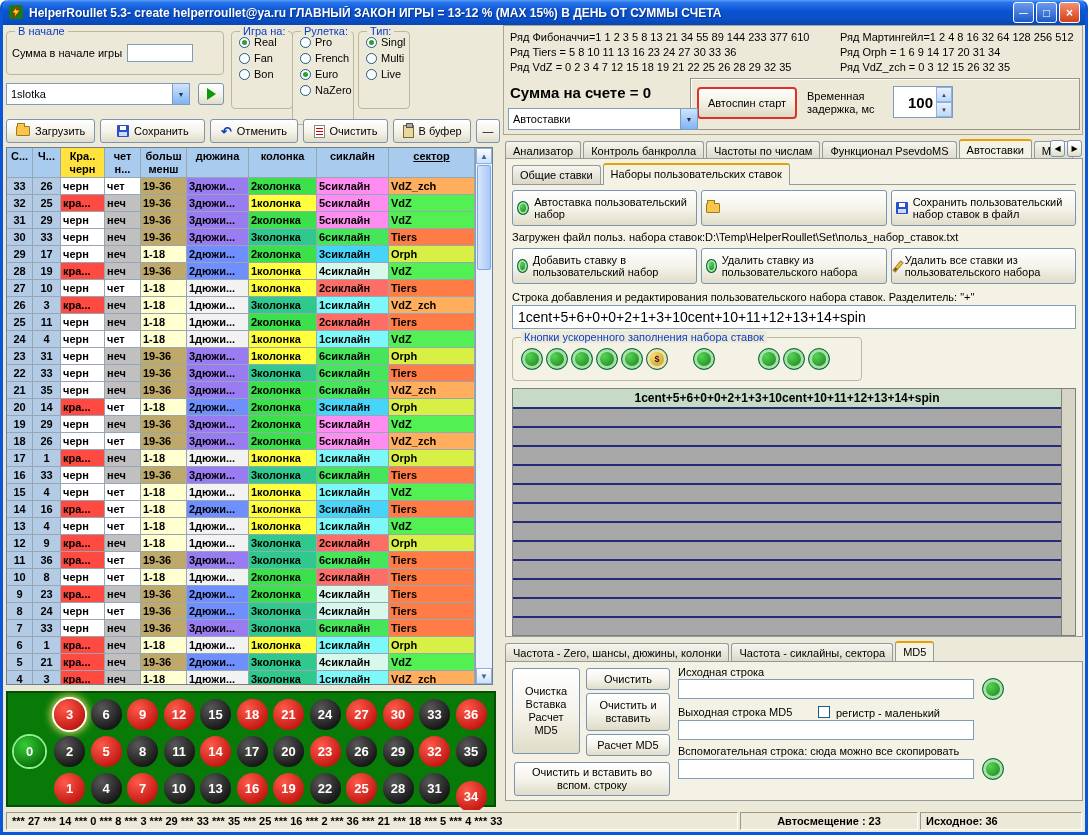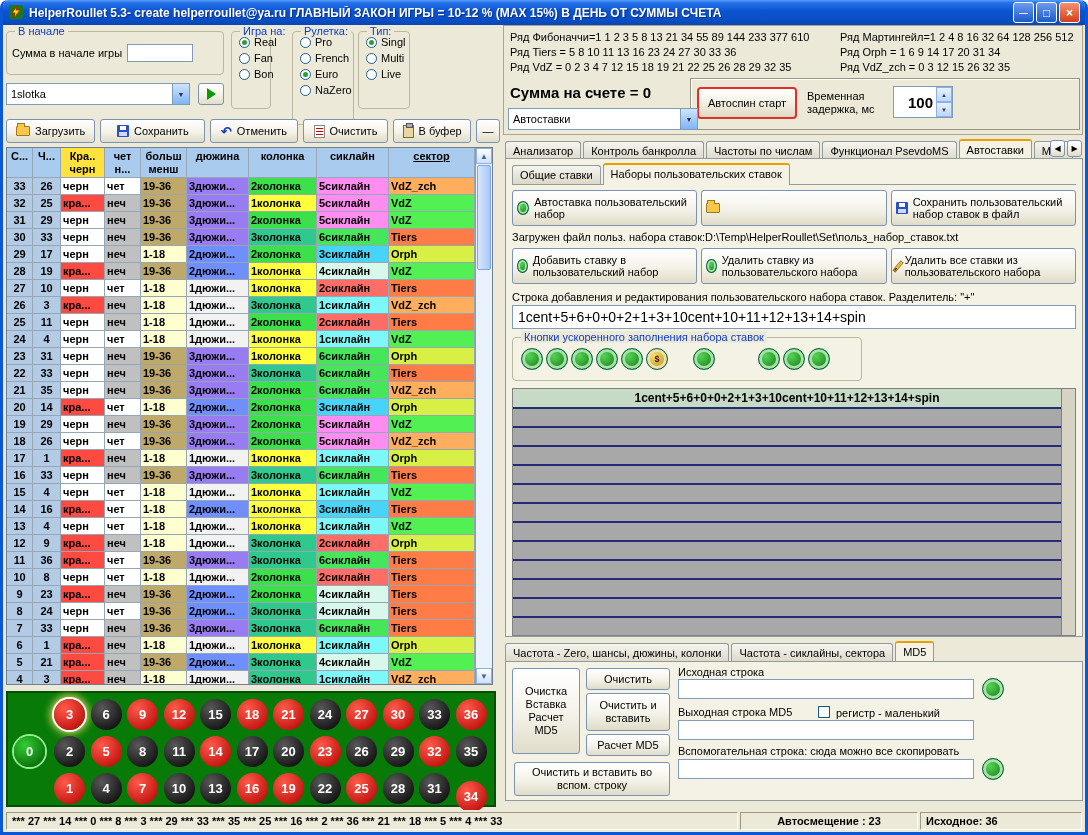--- a/index.html
+++ b/index.html
@@ -110,21 +110,21 @@
 <body>
 
 <div class="window">
   <div class="titlebar">
     <span class="ic">
       <svg width="16" height="16">
           <rect x="1" y="1" width="14" height="14" rx="2" fill="#1a7a1a"></rect>
           <polygon points="9,2 4,9 7,9 6,14 12,6 8,6" fill="#ffd800" stroke="#c00" stroke-width="0.7"></polygon>
         </svg>
     </span>
-    <span class="title">HelperRoullet 5.3- create helperroullet@ya.ru ГЛАВНЫЙ ЗАКОН ИГРЫ = 10-12 % (MAX 15%) В ДЕНЬ ОТ СУММЫ СЧЕТА</span>
+    <span class="title">HelperRoullet 5.3- create helperroullet@ya.ru ГЛАВНЫЙ ЗАКОН ИГРЫ = 13-12 % (MAX 15%) В ДЕНЬ ОТ СУММЫ СЧЕТА</span>
     <span class="winbtns">
       <span class="wbtn">─</span>
       <span class="wbtn">□</span>
       <span class="wbtn close">×</span>
     </span>
   </div>
 
   <div class="content">
 
     <div class="leftpanel">
@@ -140,21 +140,21 @@
       <div style="position:absolute;left:0;top:58px;display:flex;gap:8px;align-items:center">
         <div class="combo" style="width:184px">
           <span class="cval">1slotka</span>
           <span class="combo-arrow">▼</span>
         </div>
         <span class="btn" style="width:26px;height:22px">
             <span class="ic ic-play"></span>
           </span>
       </div>
 
-      <div class="gbox" style="left:225px;top:6px;width:40px;height:78px">
+      <div class="gbox" style="left:225px;top:6px;width:62px;height:78px">
         <div class="glegend">Игра на:</div>
       <div class="radio-row">
             <span class="radio sel"></span>
             <span class="radio-lab">Real</span>
           </div>
           <div class="radio-row">
             <span class="radio"></span>
             <span class="radio-lab">Fan</span>
           </div>
           <div class="radio-row">

